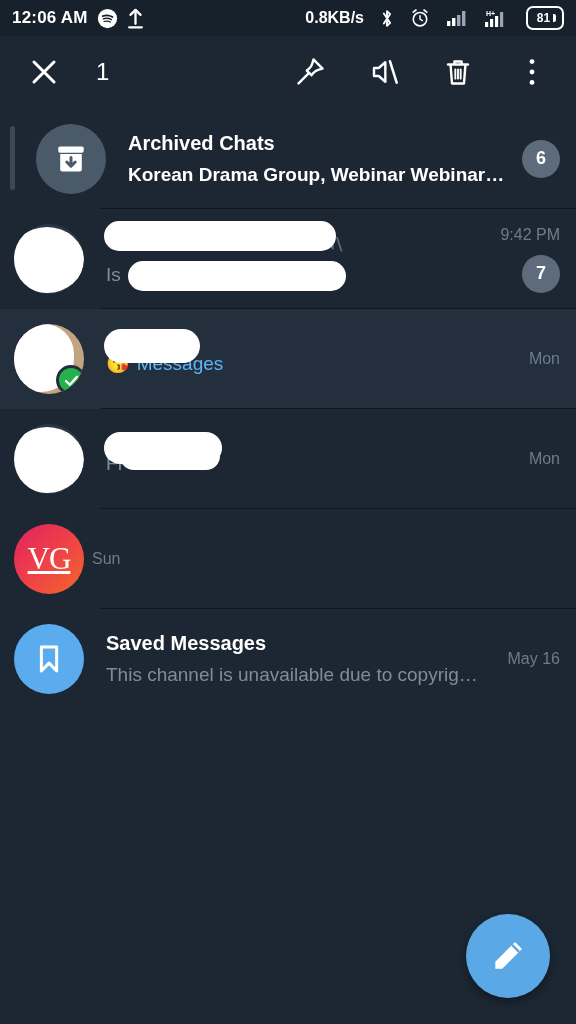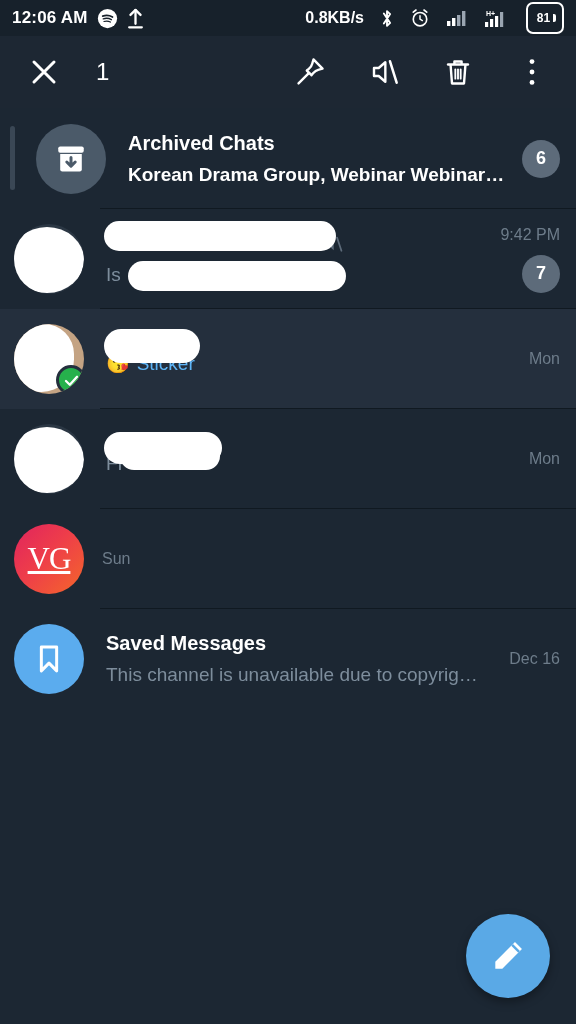--- a/index.html
+++ b/index.html
@@ -16,21 +16,21 @@
     height:36px; background:#17212b; color:#ffffff;
     display:flex; align-items:center; padding:0 12px;
     font-size:17px; font-weight:bold;
   }
   .sb-left { display:flex; align-items:center; gap:9px; }
   .sb-right { margin-left:auto; display:flex; align-items:center; gap:16px; }
   .sb-clock { letter-spacing:.2px;text-align:right; }
   .sb-net { font-size:16px; font-weight:bold; }
   .ico { display:inline-flex; align-items:center; justify-content:center; }
   .battery {
-    border:2px solid #fff; border-radius:7px; width:38px; height:32px;
+    border:2px solid #fff; border-radius:7px; width:38px; height:24px;
     display:flex; align-items:center; justify-content:center;
     font-size:12px; font-weight:bold; color:#fff;
   }
   .battery::after{
     content:""; position:relative; left:3px; width:3px; height:8px;
     background:#fff; border-radius:0 2px 2px 0;
   }
 
   
   .actionbar {
@@ -82,21 +82,21 @@
   .title {
     color:#ffffff; font-size:20px; font-weight:bold; white-space:nowrap;
     overflow:hidden; text-overflow:ellipsis;
   }
   .sub {
     color:#7d8d9c; font-size:19px; white-space:nowrap;
     overflow:hidden; text-overflow:ellipsis; display:flex; align-items:center; gap:7px;
   }
   .sub.archived-sub { color:#ffffff; font-weight:bold; font-size:19px; }
   .sub.sticker { color:#5eb5f7; }
-  .time { color:#6d7c8a; font-size:16px; white-space:nowrap; margin-left:10px; }
+  .time { color:#6d7c8a; font-size:16px; white-space:nowrap; }
   .rowright {
     display:flex; flex-direction:column; align-items:flex-end;
     justify-content:center; gap:11px; margin-left:8px; flex:0 0 auto;
   }
   .badge {
     min-width:38px; height:38px; border-radius:19px; background:#5d6b7a;
     color:#ffffff; font-size:18px; font-weight:bold;
     display:flex; align-items:center; justify-content:center; padding:0 10px;
   }
   .check {
@@ -274,21 +274,21 @@
             <path d="M3.5 10.6 L8 15 L16.5 5.6" stroke="#fff" stroke-width="2.7" fill="none" stroke-linecap="round" stroke-linejoin="round"></path>
           </svg>
         </span>
       </div>
       <div class="rowbody">
         <div class="rowtop">
           <span class="title"></span>
         </div>
         <div class="sub sticker">
           <span class="emoji">😘</span>
-          <span>Sticker</span>
+          <span>Messages</span>
         </div>
         <div class="blob" style="left:-2px;top:-14px;width:96px;height:34px;"></div>
       </div>
       <div class="rowright">
         <span class="time">Mon</span>
       </div>
       <div class="divider"></div>
     </div>
 
     <div class="row">
@@ -325,21 +325,21 @@
           <path d="M6.6 3.6 L17.4 3.6 L17.4 20.4 L12 14.9 L6.6 20.4 Z" stroke="#fff" stroke-width="2.1" fill="none" stroke-linejoin="round"></path>
         </svg>
       </div>
       <div class="rowbody">
         <div class="rowtop">
           <span class="title">Saved Messages</span>
         </div>
         <div class="sub">This channel is unavailable due to copyrig…</div>
       </div>
       <div class="rowright">
-        <span class="time">Dec 16</span>
+        <span class="time">May 16</span>
       </div>
     </div>
 
   </div>
 
   <div class="fab">
     <span class="ico">
       <svg width="38" height="38" viewBox="0 0 24 24">
         <path d="M16.4 3.2 L20.8 7.6 L8.4 20 L4 20 L4 15.6 Z" fill="#fff"></path>
         <path d="M14.6 5 L19 9.4" stroke="#5aa9e6" stroke-width="1.5"></path>

